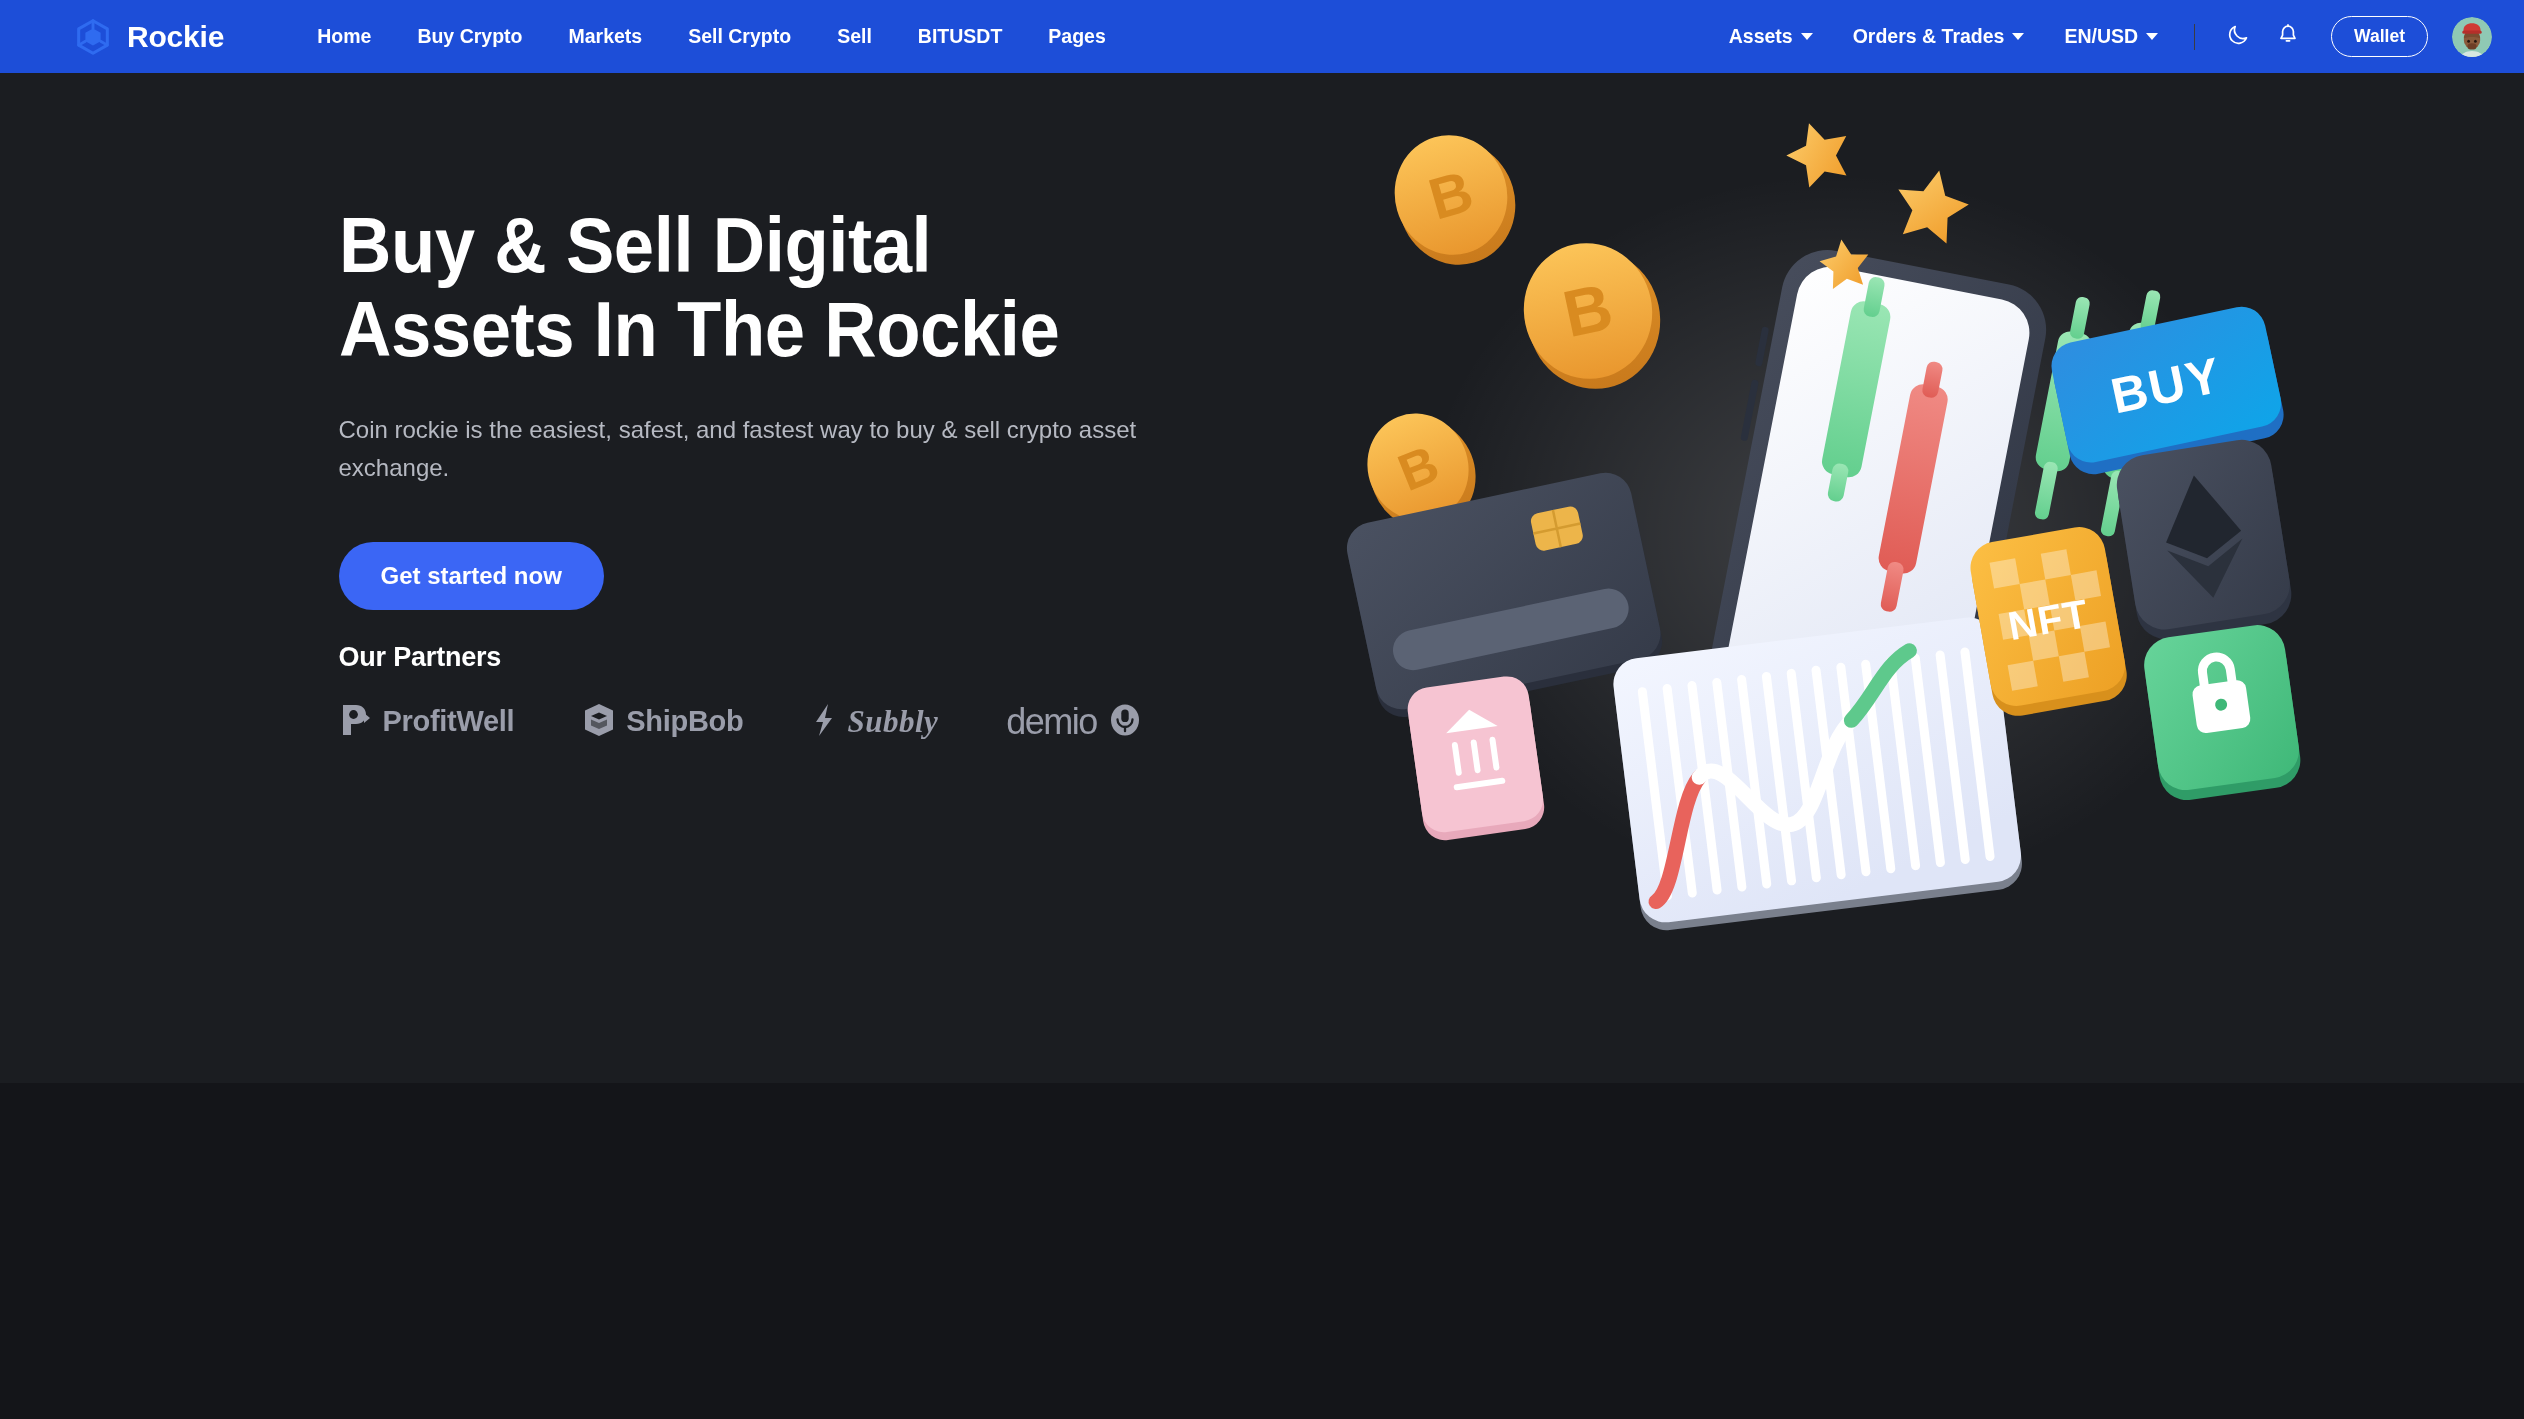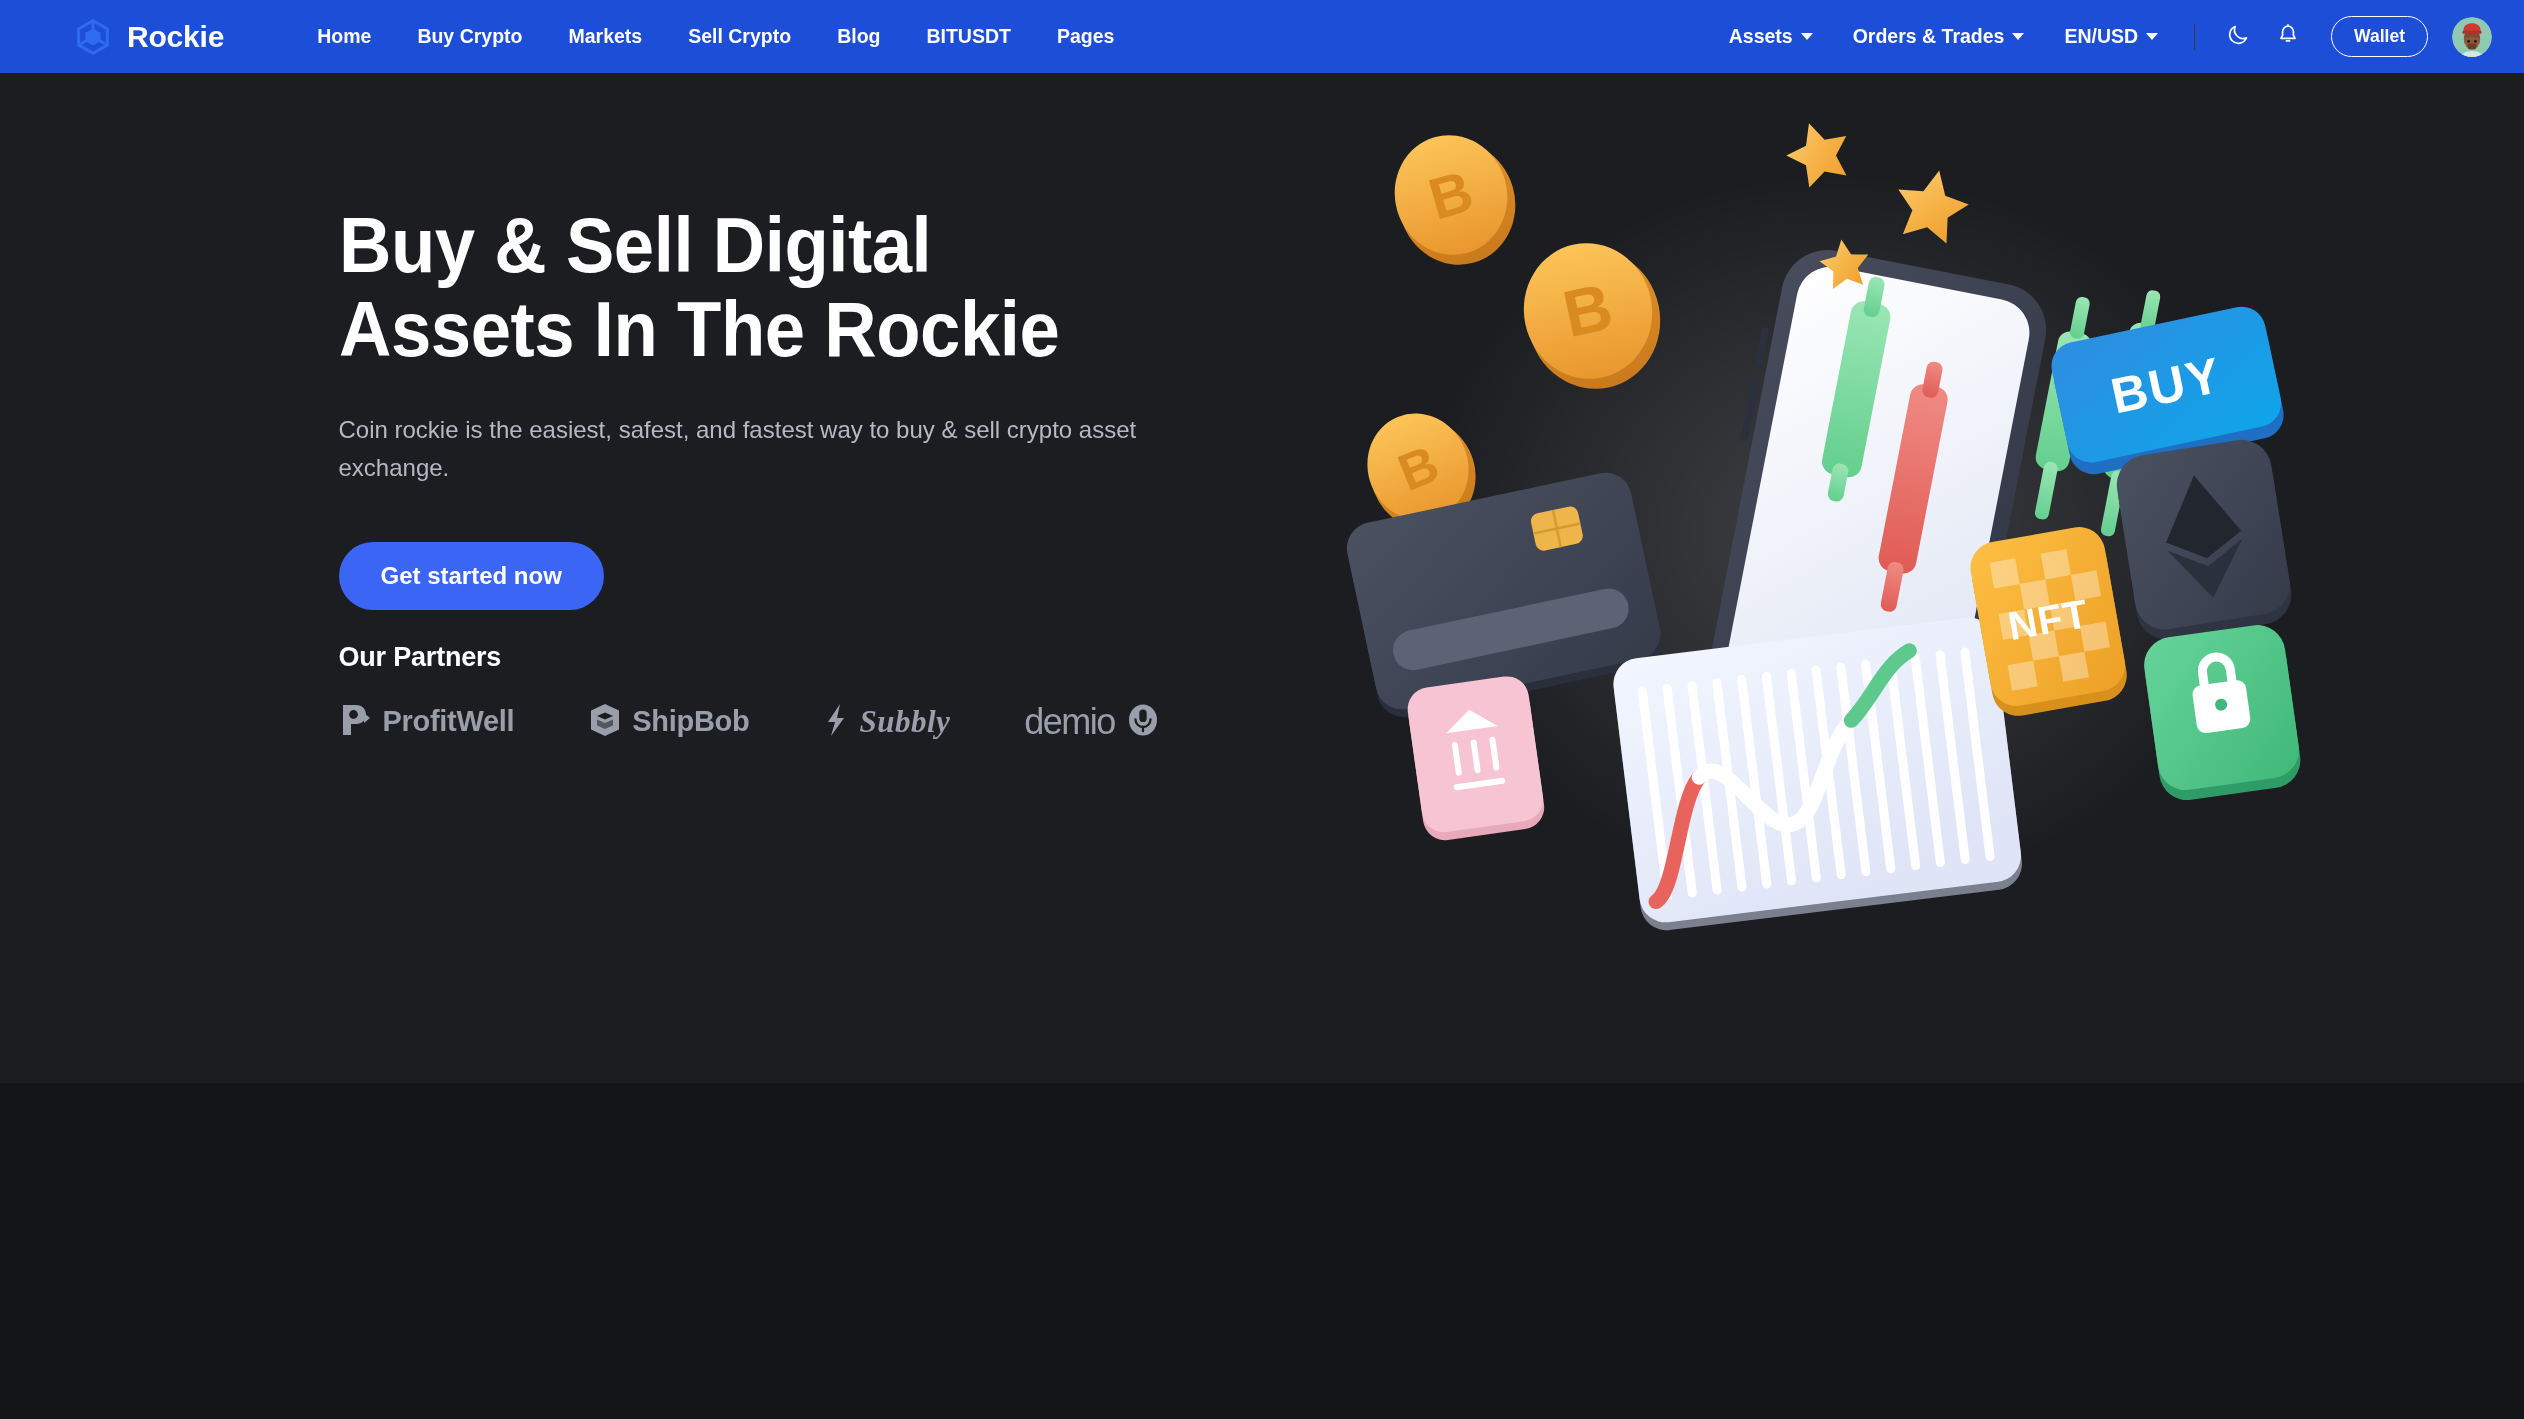--- a/index.html
+++ b/index.html
@@ -183,21 +183,21 @@
     color: #ffffff;
     font-size: 27px;
     font-weight: 700;
     margin-top: 32px;
     letter-spacing: -0.2px;
   }
 
   .partners-row {
     display: flex;
     align-items: center;
-    gap: 8px;
+    gap: 2px;
     margin-top: 28px;
   }
   .partner {
     display: flex;
     align-items: center;
     gap: 10px;
     margin-right: 66px;
     opacity: 0.92;
     cursor: pointer;
   }
@@ -253,21 +253,21 @@
       </svg>
     </span>
     <span class="brand-name">Rockie</span>
   </div>
 
   <nav class="nav-links">
     <a class="nav-link">Home</a>
     <a class="nav-link">Buy Crypto</a>
     <a class="nav-link">Markets</a>
     <a class="nav-link">Sell Crypto</a>
-    <a class="nav-link">Blog</a>
+    <a class="nav-link">Sell</a>
     <a class="nav-link">BITUSDT</a>
     <a class="nav-link">Pages</a>
   </nav>
 
   <div class="nav-right">
 
     <div class="nav-dd">
       <span>Assets</span>
       <i class="caret"></i>
     </div>

